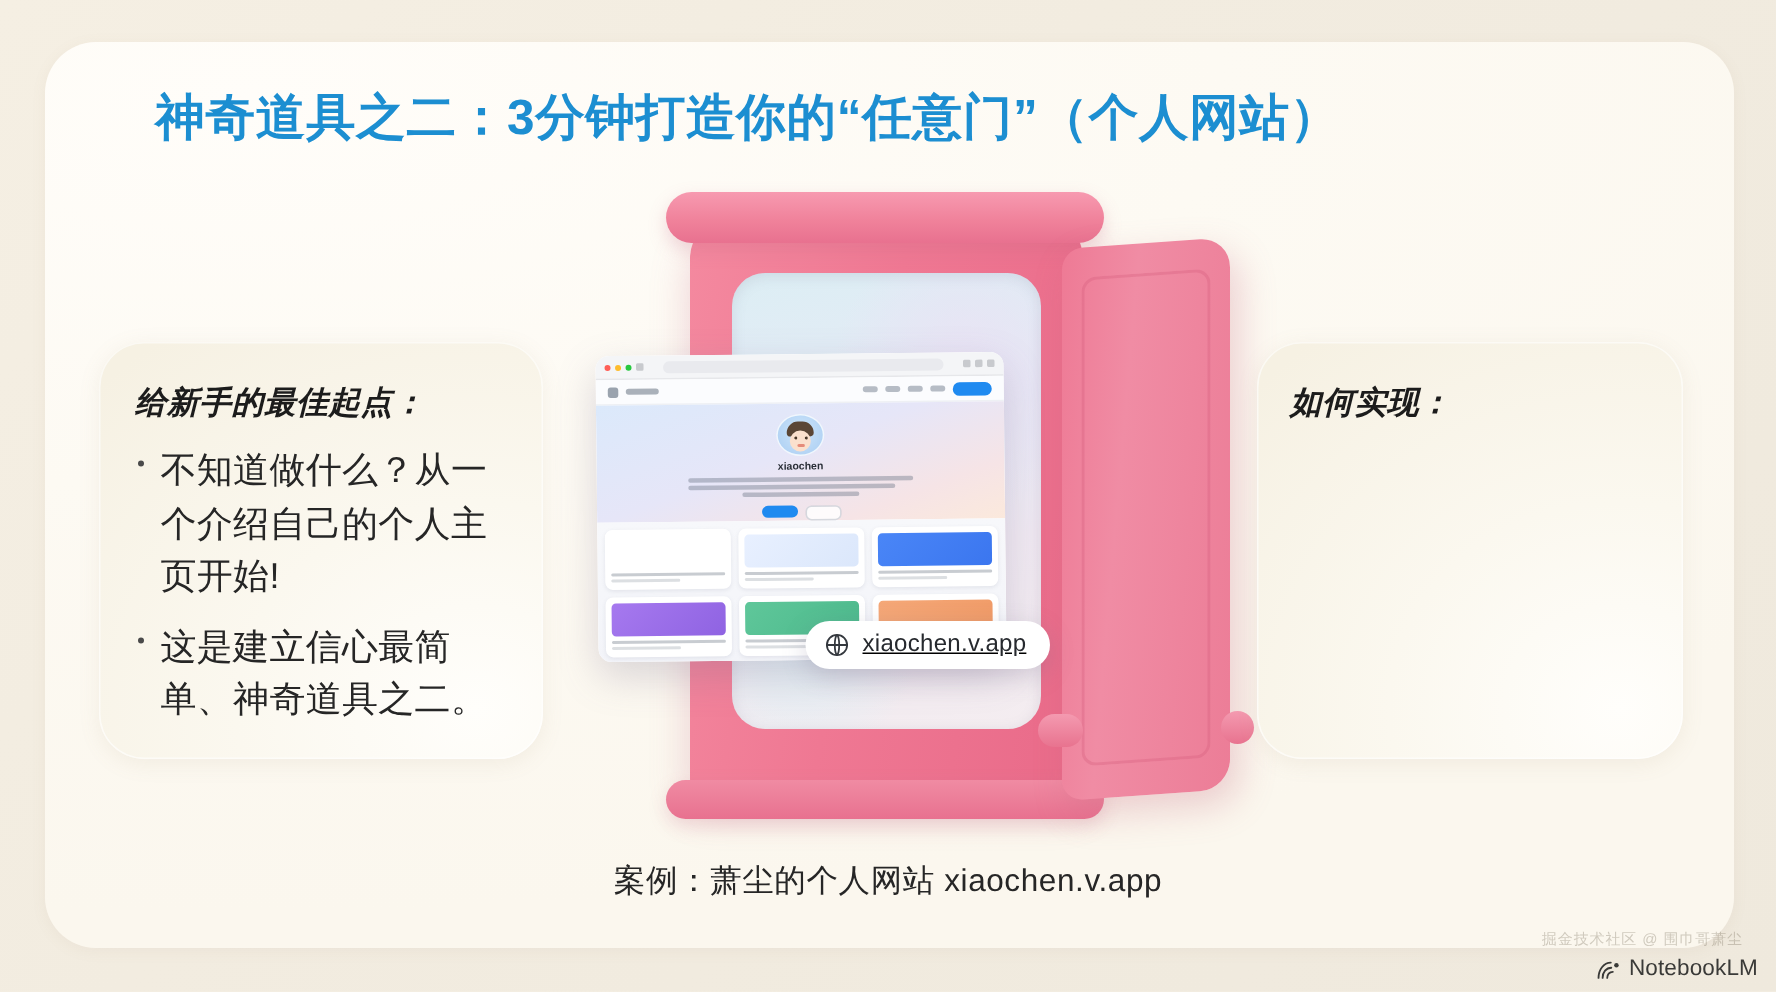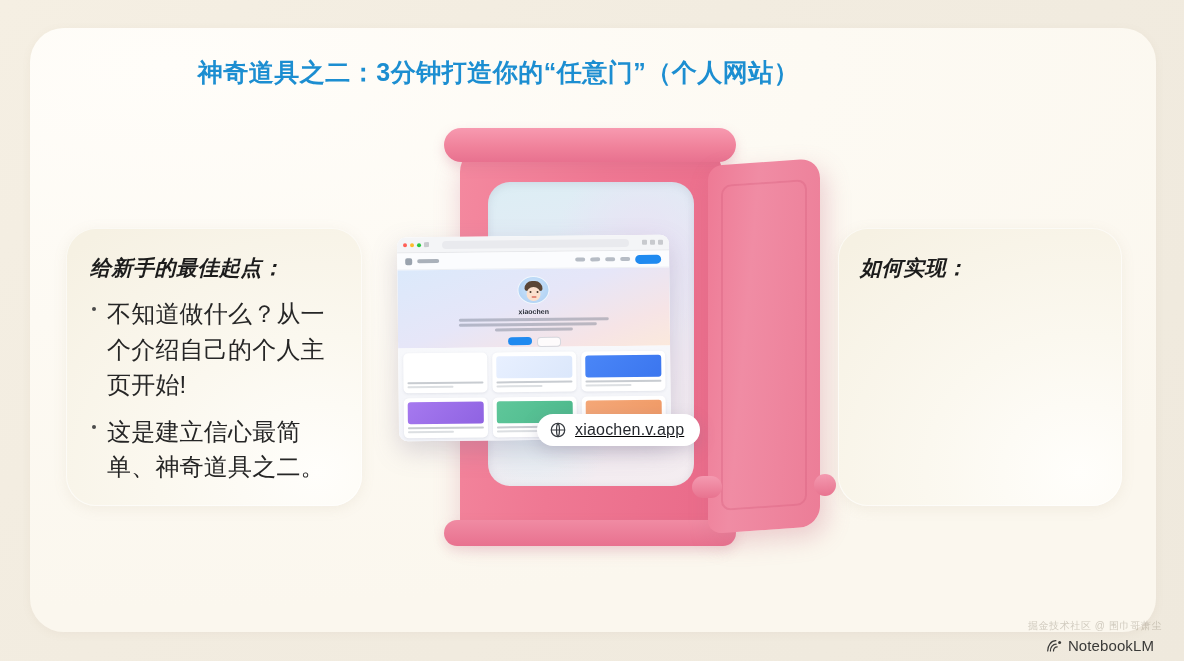--- a/index.html
+++ b/index.html
@@ -35,21 +35,21 @@
     box-shadow: 0 2px 10px rgba(150,130,95,.07);
   }
 
   
   .title {
     position: absolute;
     left: 0;
     top: 56px;
     width: 997px;
     text-align: center;
-    font-size: 25px;
+    font-size: 33px;
     font-weight: bold;
     letter-spacing: 0.5px;
     color: #1c8ed1;
     white-space: nowrap;
     z-index: 12;
   }
 
   
   .side-card {
     position: absolute;
@@ -327,24 +327,24 @@
     position: absolute;
     right: 22px;
     bottom: 28px;
     font-size: 10px;
     color: rgba(110,100,80,.30);
     letter-spacing: .6px;
     white-space: nowrap;
   }
   .wm-logo {
     position: absolute;
-    right: 30px;
+    right: 12px;
     bottom: 7px;
     display: flex;
-    align-items: center;
+    align-items: flex-end;
     gap: 5px;
     color: #3a3a38;
   }
   .wm-logo .mark { width: 17px; height: 15px; display: block; }
   .wm-logo .name { font-size: 15px; letter-spacing: .1px; }
 </style>
 </head>
 <body>
 
 <div id="slide">
@@ -457,20 +457,21 @@
   </div>
 
   <div class="url-pill">
     <svg class="globe" viewBox="0 0 24 24" fill="none" stroke="#34383e" stroke-width="1.6">
       <circle cx="12" cy="12" r="9"></circle>
       <path d="M3 12h18M12 3c2.6 2.6 2.6 15.4 0 18M12 3c-2.6 2.6-2.6 15.4 0 18"></path>
     </svg>
     <span class="txt">xiaochen.v.app</span>
   </div>
 
+  <div class="caption">案例：萧尘的个人网站 xiaochen.v.app</div>
 
   <div class="wm-text">掘金技术社区 @ 围巾哥萧尘</div>
   <div class="wm-logo">
     <svg class="mark" viewBox="0 0 24 22" fill="none" stroke="#3a3a38" stroke-width="1.8" stroke-linecap="round">
       <path d="M2 19C2 11 7 4 14 4"></path>
       <path d="M6 19c0-5.5 3.5-10 8.5-10"></path>
       <path d="M10.5 19c0-3.2 2-6 5.5-6"></path>
       <circle cx="19.5" cy="6.5" r="2.2" fill="#3a3a38" stroke="none"></circle>
     </svg>
     <span class="name">NotebookLM</span>

